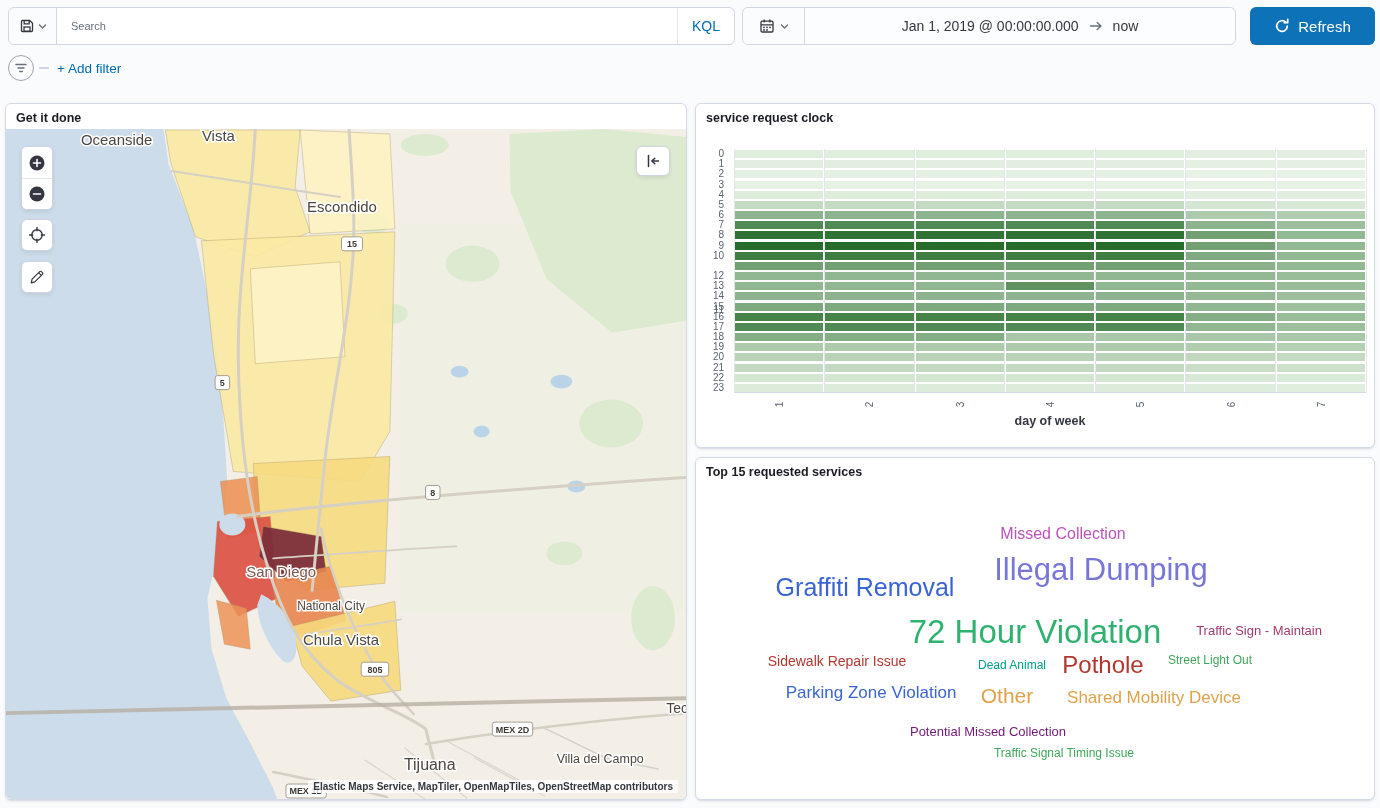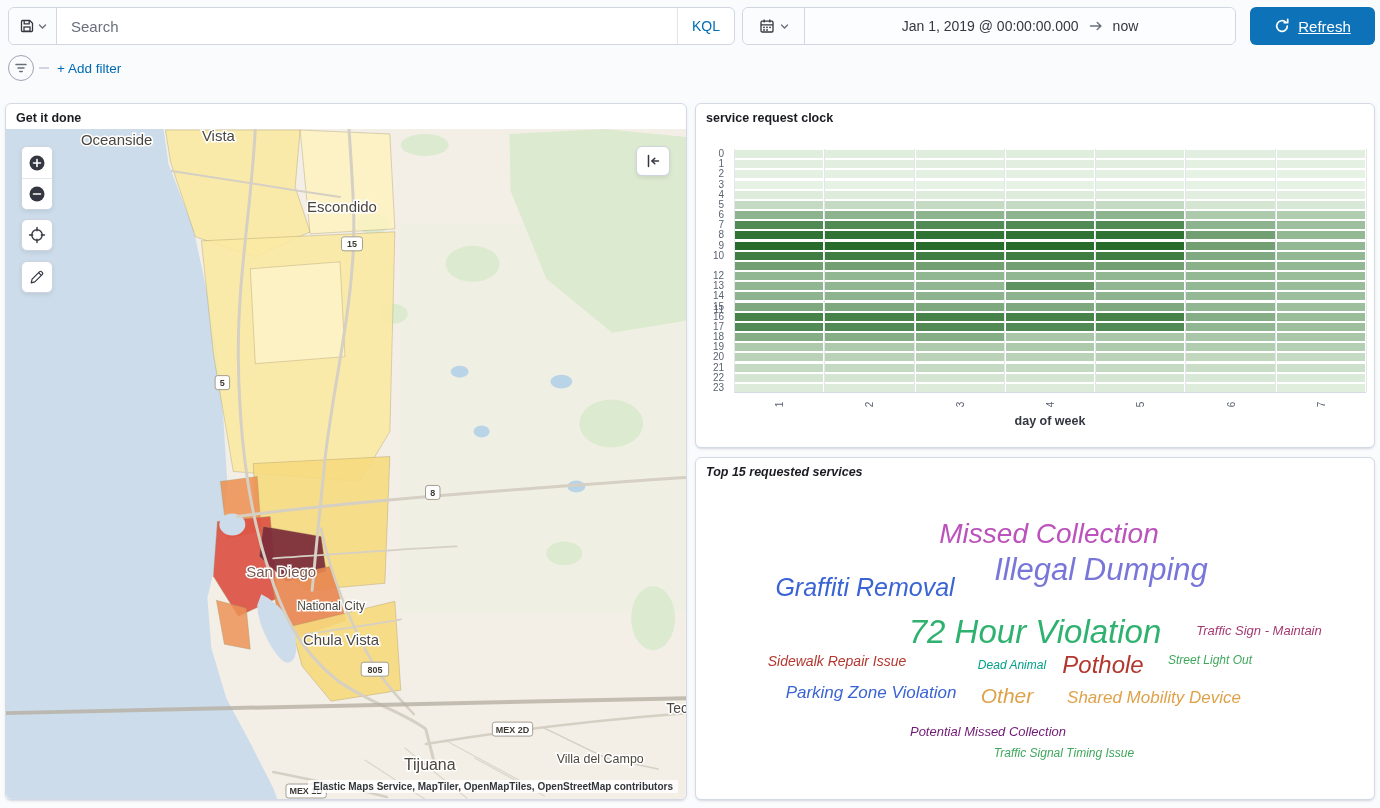--- a/index.html
+++ b/index.html
@@ -6,49 +6,49 @@
   *{box-sizing:border-box;}
   .page{position:relative;width:1380px;height:808px;background:#fafbfd;overflow:hidden;
         font-family:"Liberation Sans",sans-serif;color:#343741;}
 
   
   .topbar{position:absolute;left:0;top:0;width:1380px;height:96px;}
   .search-group{position:absolute;left:8px;top:7px;width:727px;height:38px;display:flex;align-items:stretch;
                 background:#fff;border:1px solid #d0d7e2;border-radius:6px;}
   .saved-query{width:48px;display:flex;align-items:center;justify-content:center;gap:3px;background:#fbfcfd;
                border:none;border-right:1px solid #d0d7e2;border-radius:6px 0 0 6px;cursor:pointer;}
-  .search-input{flex:1;border:none;outline:none;padding:0 14px;font-size:15px;color:#343741;background:transparent;
+  .search-input{flex:1;border:none;outline:none;padding:0 14px;font-size:11px;color:#343741;background:transparent;
                 font-family:"Liberation Sans",sans-serif;}
   .search-input::placeholder{color:#69707d;}
   .kql-btn{border:none;border-left:1px solid #e0e5ee;background:none;color:#006BB4;font-size:14px;
            padding:0 14px;cursor:pointer;font-family:"Liberation Sans",sans-serif;}
   .date-group{position:absolute;left:742px;top:7px;width:494px;height:38px;display:flex;align-items:stretch;
               background:#fff;border:1px solid #d0d7e2;border-radius:6px;}
   .cal-btn{width:62px;display:flex;align-items:center;justify-content:center;gap:5px;background:#fbfcfd;
            border:none;border-right:1px solid #d0d7e2;border-radius:6px 0 0 6px;cursor:pointer;}
   .date-display{flex:1;display:flex;align-items:center;justify-content:center;gap:10px;border:none;cursor:pointer;
                 background:#fbfdfe;font-size:14px;color:#343741;border-radius:0 6px 6px 0;
                 font-family:"Liberation Sans",sans-serif;}
   .refresh-btn{position:absolute;left:1250px;top:7px;width:125px;height:38px;display:flex;align-items:center;
                justify-content:center;gap:8px;background:#0d72b8;color:#fff;border:none;border-radius:6px;
-               font-size:15px;font-weight:500;cursor:pointer;font-family:"Liberation Sans",sans-serif;text-decoration:underline;}
+               font-size:15px;font-weight:500;cursor:pointer;font-family:"Liberation Sans",sans-serif;}
   .filterbar{position:absolute;left:8px;top:54px;height:28px;display:flex;align-items:center;}
   .filter-circle{width:26px;height:26px;border-radius:50%;border:1.6px solid #9aa5b5;background:transparent;
                  display:flex;align-items:center;justify-content:center;cursor:pointer;padding:0;}
   .filter-dash{display:inline-block;width:10px;height:2px;background:#cfd6e0;margin:0 8px 0 5px;}
   .add-filter{border:none;background:none;color:#006BB4;font-size:13.5px;cursor:pointer;padding:0;
               font-family:"Liberation Sans",sans-serif;}
 
   
   .panel{position:absolute;background:#fff;border:1px solid #d3dae6;border-radius:6px;
          box-shadow:0 2px 2px -1px rgba(152,162,179,.3),0 1px 5px -2px rgba(152,162,179,.3);}
   .panel-title{padding:7px 10px 3px;font-size:12.5px;font-weight:700;color:#1a1c21;cursor:pointer;}
   .map-panel{left:5px;top:103px;width:682px;height:697px;}
   .heatmap-panel{left:695px;top:103px;width:680px;height:345px;}
-  .tagcloud-panel{left:695px;top:457px;width:680px;height:343px;font-style:italic;}
+  .tagcloud-panel{left:695px;top:457px;width:680px;height:343px;}
 
   
   .map-container{position:absolute;left:0;right:0;top:25px;bottom:0;overflow:hidden;
                  border-radius:0 0 6px 6px;cursor:grab;}
   #map-svg{position:absolute;inset:0;width:100%;height:100%;}
   .map-ctrl{position:absolute;background:#fff;border:1px solid #cdd3df;border-radius:6px;
             box-shadow:0 2px 4px rgba(0,0,0,.08);}
   .zoom-group{left:15px;top:17px;width:32px;display:flex;flex-direction:column;overflow:hidden;}
   .zoom-group button{width:100%;height:31px;background:#fff;border:none;display:flex;align-items:center;
                      justify-content:center;cursor:pointer;padding:0;}
@@ -491,21 +491,21 @@
         <span class="hm-xlab" style="left: 406.286px;">5</span>
         <span class="hm-xlab" style="left: 496.571px;">6</span>
         <span class="hm-xlab" style="left: 586.857px;">7</span>
       </div>
     <div class="hm-xlabel">day of week</div>
   </section>
 
   <section class="panel tagcloud-panel">
     <div class="panel-title">Top 15 requested services</div>
     <div class="tag-canvas">
-        <span class="tag" style="left: 353px; top: 76px; font-size: 28px; color: rgb(188, 82, 188);">Missed Collection</span>
+        <span class="tag" style="left: 367px; top: 76px; font-size: 16px; color: rgb(188, 82, 188);">Missed Collection</span>
         <span class="tag" style="left: 169px; top: 129px; font-size: 25px; color: rgb(58, 100, 211);">Graffiti Removal</span>
         <span class="tag" style="left: 405px; top: 112px; font-size: 31px; color: rgb(120, 118, 217);">Illegal Dumping</span>
         <span class="tag" style="left: 339px; top: 174px; font-size: 33px; color: rgb(47, 177, 112);">72 Hour Violation</span>
         <span class="tag" style="left: 563px; top: 172px; font-size: 13px; color: rgb(164, 58, 114);">Traffic Sign - Maintain</span>
         <span class="tag" style="left: 141px; top: 203px; font-size: 14px; color: rgb(180, 55, 47);">Sidewalk Repair Issue</span>
         <span class="tag" style="left: 316px; top: 207px; font-size: 12px; color: rgb(0, 161, 137);">Dead Animal</span>
         <span class="tag" style="left: 407px; top: 207px; font-size: 24px; color: rgb(180, 55, 47);">Pothole</span>
         <span class="tag" style="left: 514px; top: 202px; font-size: 12px; color: rgb(63, 167, 92);">Street Light Out</span>
         <span class="tag" style="left: 175px; top: 235px; font-size: 17px; color: rgb(58, 100, 211);">Parking Zone Violation</span>
         <span class="tag" style="left: 311px; top: 238px; font-size: 21px; color: rgb(223, 162, 74); text-align: center;">Other</span>

